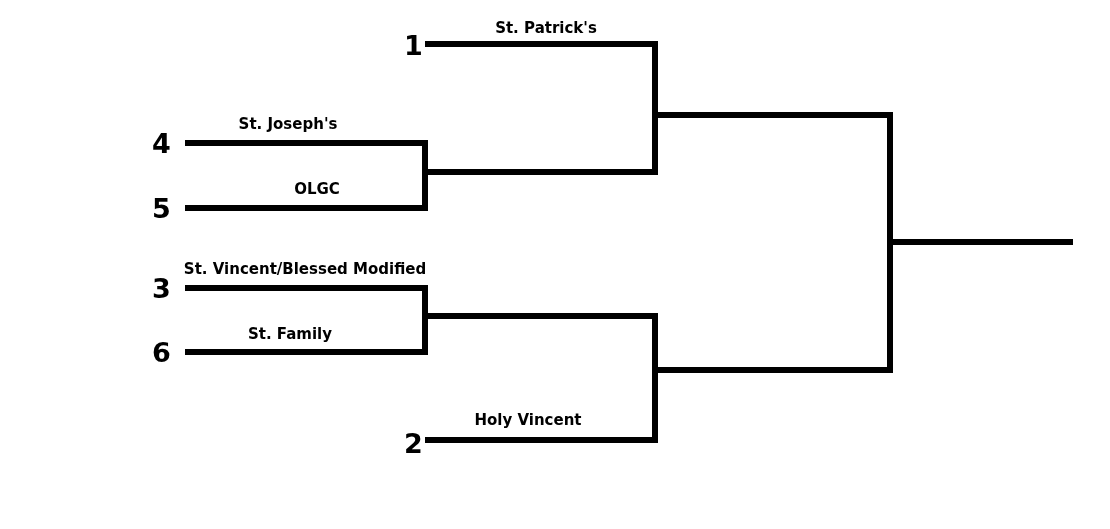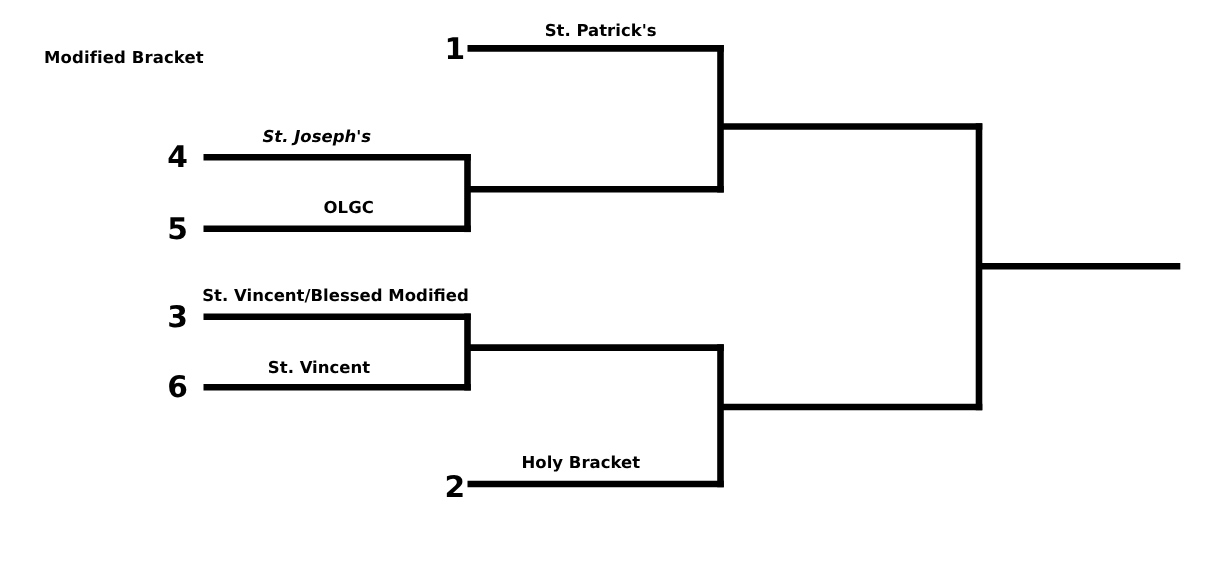--- a/index.html
+++ b/index.html
@@ -61,21 +61,20 @@
     stroke: #000000;
     stroke-width: 6;
     stroke-linecap: butt;
   }
 </style>
 </head>
 <body>
 
 <div id="bracket-root">
 
-  <div class="bracket-title" style="left: 40px; top: 43px;">Modified Bracket</div>
 
   <svg class="bracket-lines" viewBox="0 0 1110 529" xmlns="http://www.w3.org/2000/svg" id="lines-layer">
       <line x1="425" y1="44" x2="658" y2="44" stroke="#000000" stroke-width="6"></line>
       <line x1="185" y1="143" x2="428" y2="143" stroke="#000000" stroke-width="6"></line>
       <line x1="185" y1="208" x2="428" y2="208" stroke="#000000" stroke-width="6"></line>
       <line x1="425" y1="140" x2="425" y2="211" stroke="#000000" stroke-width="6"></line>
       <line x1="425" y1="172" x2="658" y2="172" stroke="#000000" stroke-width="6"></line>
       <line x1="655" y1="41" x2="655" y2="175" stroke="#000000" stroke-width="6"></line>
       <line x1="655" y1="115" x2="893" y2="115" stroke="#000000" stroke-width="6"></line>
       <line x1="185" y1="288" x2="428" y2="288" stroke="#000000" stroke-width="6"></line>
@@ -92,20 +91,20 @@
   <div id="seeds-layer">
       <div class="seed-number" style="left: 404px; top: 32px;">1</div>
       <div class="seed-number" style="left: 152px; top: 130px;">4</div>
       <div class="seed-number" style="left: 152px; top: 195px;">5</div>
       <div class="seed-number" style="left: 152px; top: 275px;">3</div>
       <div class="seed-number" style="left: 152px; top: 339px;">6</div>
       <div class="seed-number" style="left: 404px; top: 430px;">2</div>
     </div>
   <div id="teams-layer">
       <div class="team-label" style="left: 546px; top: 21px;">St. Patrick's</div>
-      <div class="team-label" style="left: 288px; top: 117px; font-style: italic;">St. Joseph's</div>
+      <div class="team-label" style="left: 288px; top: 117px;">St. Joseph's</div>
       <div class="team-label" style="left: 285px; top: 182px; margin-left: 32px;">OLGC</div>
       <div class="team-label" style="left: 305px; top: 262px;">St. Vincent/Blessed Modified</div>
-      <div class="team-label" style="left: 290px; top: 327px;">St. Vincent</div>
-      <div class="team-label" style="left: 528px; top: 413px;">Holy Bracket</div>
+      <div class="team-label" style="left: 290px; top: 327px;">St. Family</div>
+      <div class="team-label" style="left: 528px; top: 413px;">Holy Vincent</div>
     </div>
 
 </div>
 
 </body></html>

